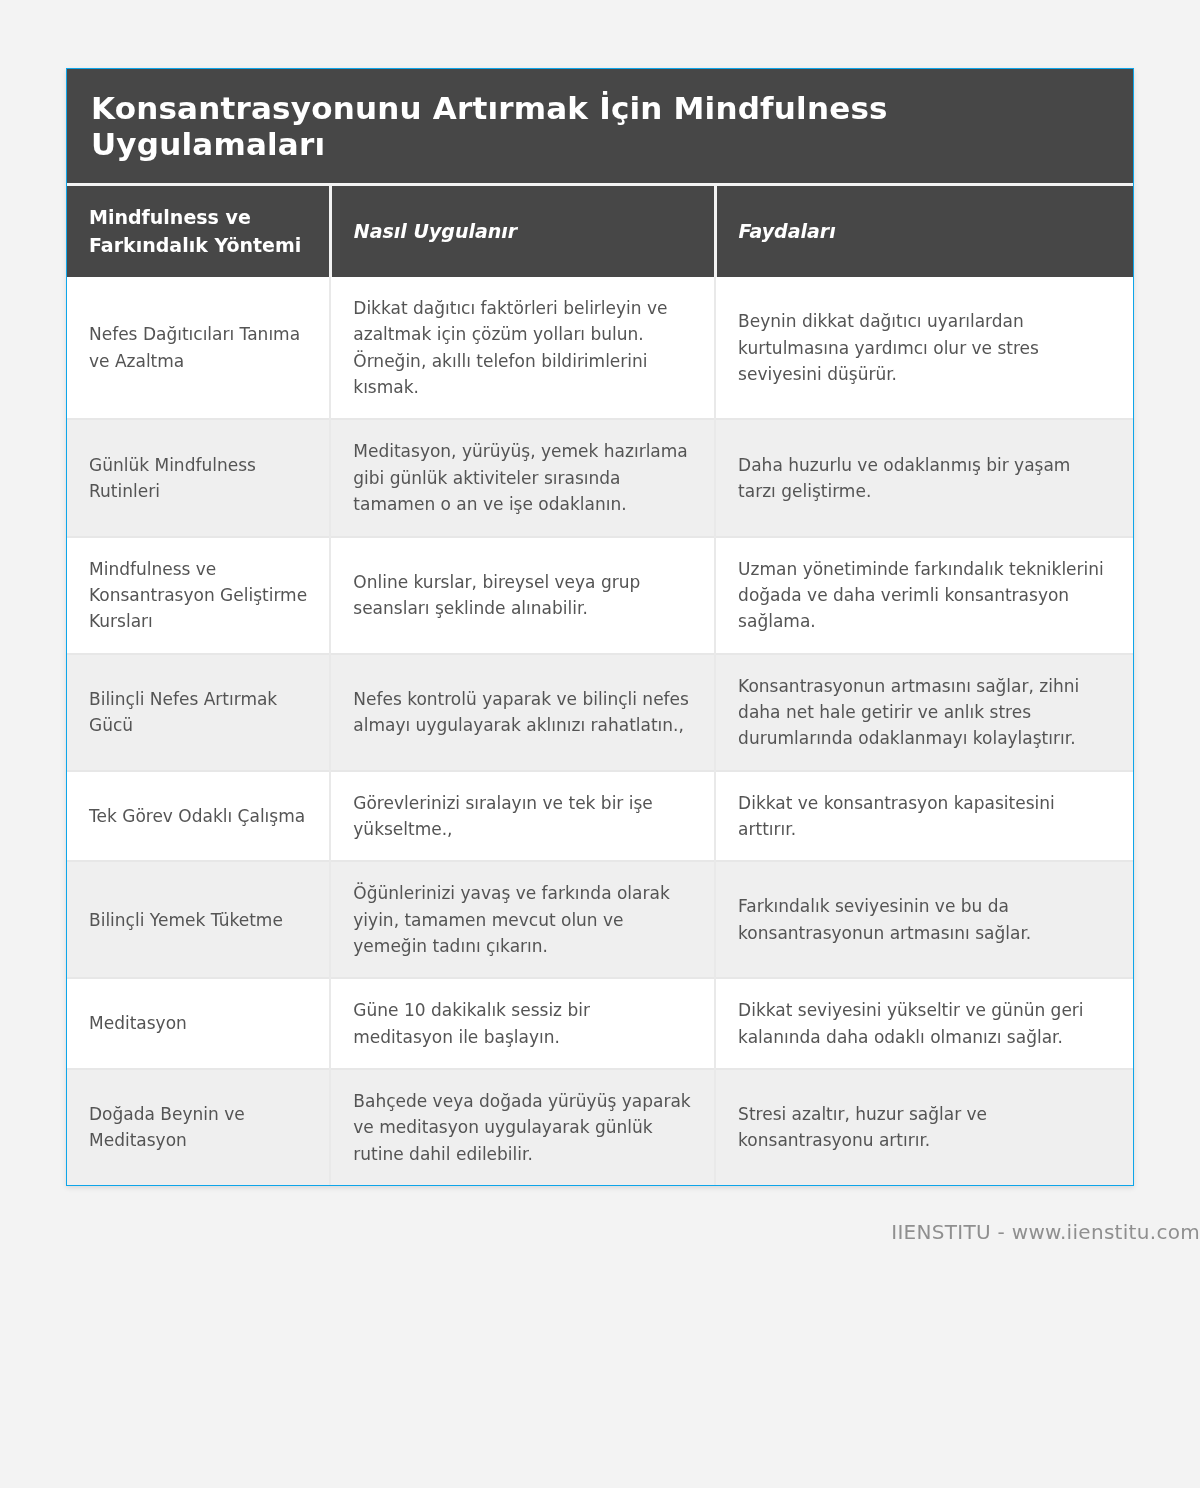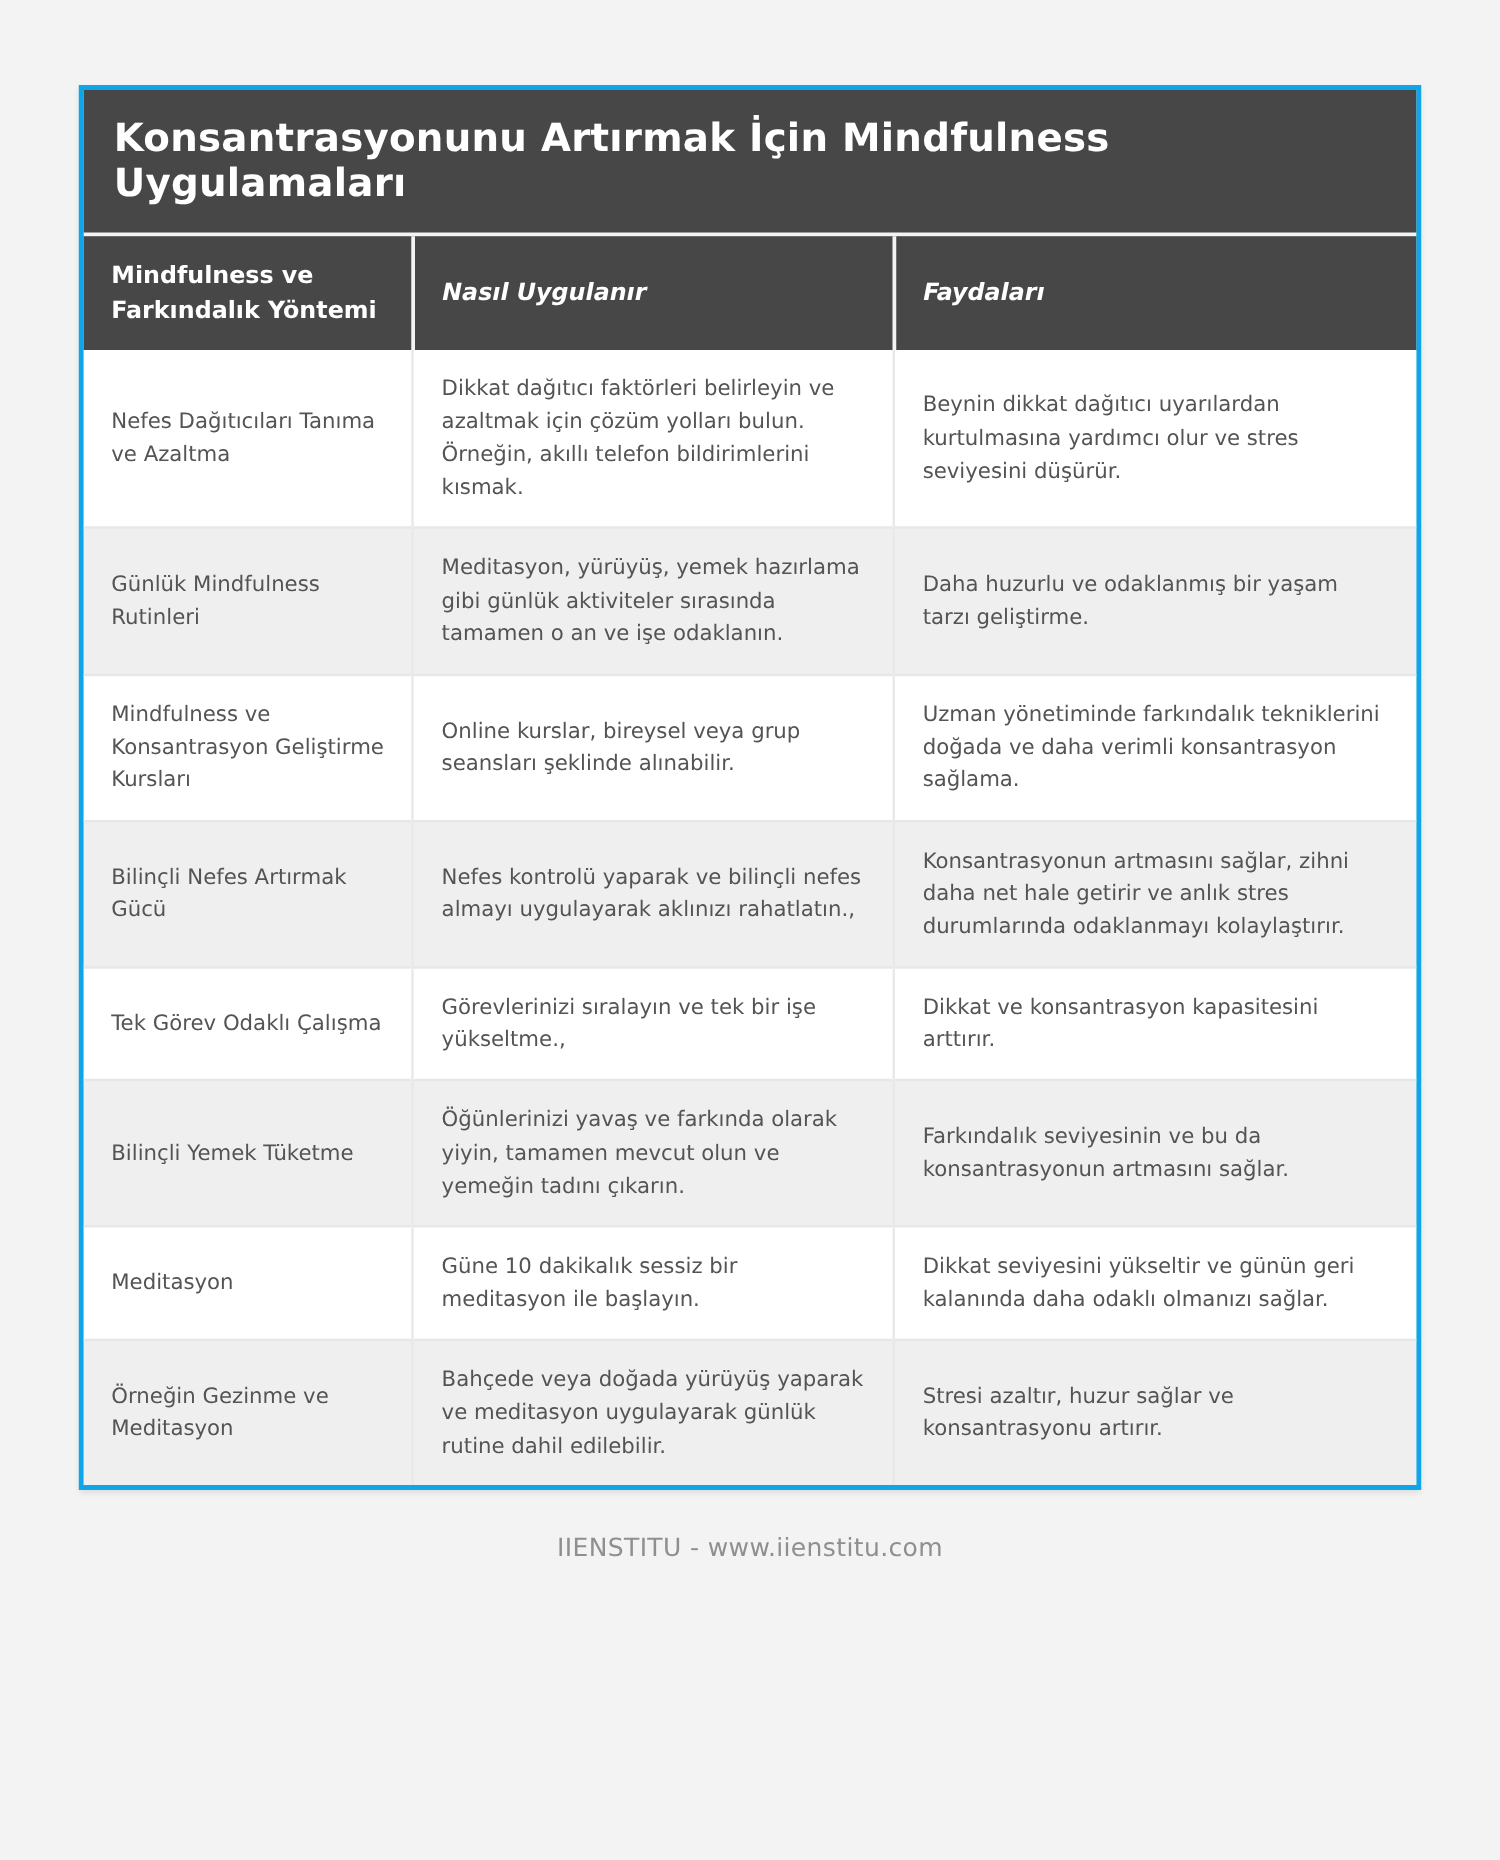--- a/index.html
+++ b/index.html
@@ -14,21 +14,21 @@
     -webkit-font-smoothing: antialiased;
   }
   .page {
     width: 1200px;
     height: 1488px;
     overflow: hidden;
   }
   .card {
     width: 1066px;
     margin: 68px auto 0 auto;
-    border: 4px solid #0ea5e9;
+    border: 1px solid #0ea5e9;
     box-shadow: 0 2px 5px rgba(0,0,0,0.10);
     background: #ffffff;
   }
   .title-bar {
     background: #474747;
     color: #ffffff;
     font-size: 31px;
     font-weight: bold;
     padding: 21px 24px;
     letter-spacing: 0.2px;
@@ -69,21 +69,21 @@
     background: #efefef;
   }
   tbody td + td {
     border-left: 2px solid #e9e9e9;
   }
   tbody tr + tr td {
     border-top: 2px solid #e7e7e7;
   }
   .footer {
     margin-top: 34px;
-    text-align: center;
+    text-align: right;
     font-size: 20px;
     color: #8f8f8f;
     letter-spacing: 0.3px;
   }
 </style>
 </head>
 <body>
 
 <div class="page">
   <div class="card">
@@ -131,21 +131,21 @@
           <td>Bilinçli Yemek Tüketme</td>
           <td>Öğünlerinizi yavaş ve farkında olarak yiyin, tamamen mevcut olun ve yemeğin tadını çıkarın.</td>
           <td>Farkındalık seviyesinin ve bu da konsantrasyonun artmasını sağlar.</td>
         </tr>
         <tr>
           <td>Meditasyon</td>
           <td>Güne 10 dakikalık sessiz bir meditasyon ile başlayın.</td>
           <td>Dikkat seviyesini yükseltir ve günün geri kalanında daha odaklı olmanızı sağlar.</td>
         </tr>
         <tr>
-          <td>Örneğin Gezinme ve Meditasyon</td>
+          <td>Doğada Beynin ve Meditasyon</td>
           <td>Bahçede veya doğada yürüyüş yaparak ve meditasyon uygulayarak günlük rutine dahil edilebilir.</td>
           <td>Stresi azaltır, huzur sağlar ve konsantrasyonu artırır.</td>
         </tr>
       </tbody>
     </table>
   </div>
   <div class="footer">IIENSTITU - www.iienstitu.com</div>
 </div>
 
 </body></html>

